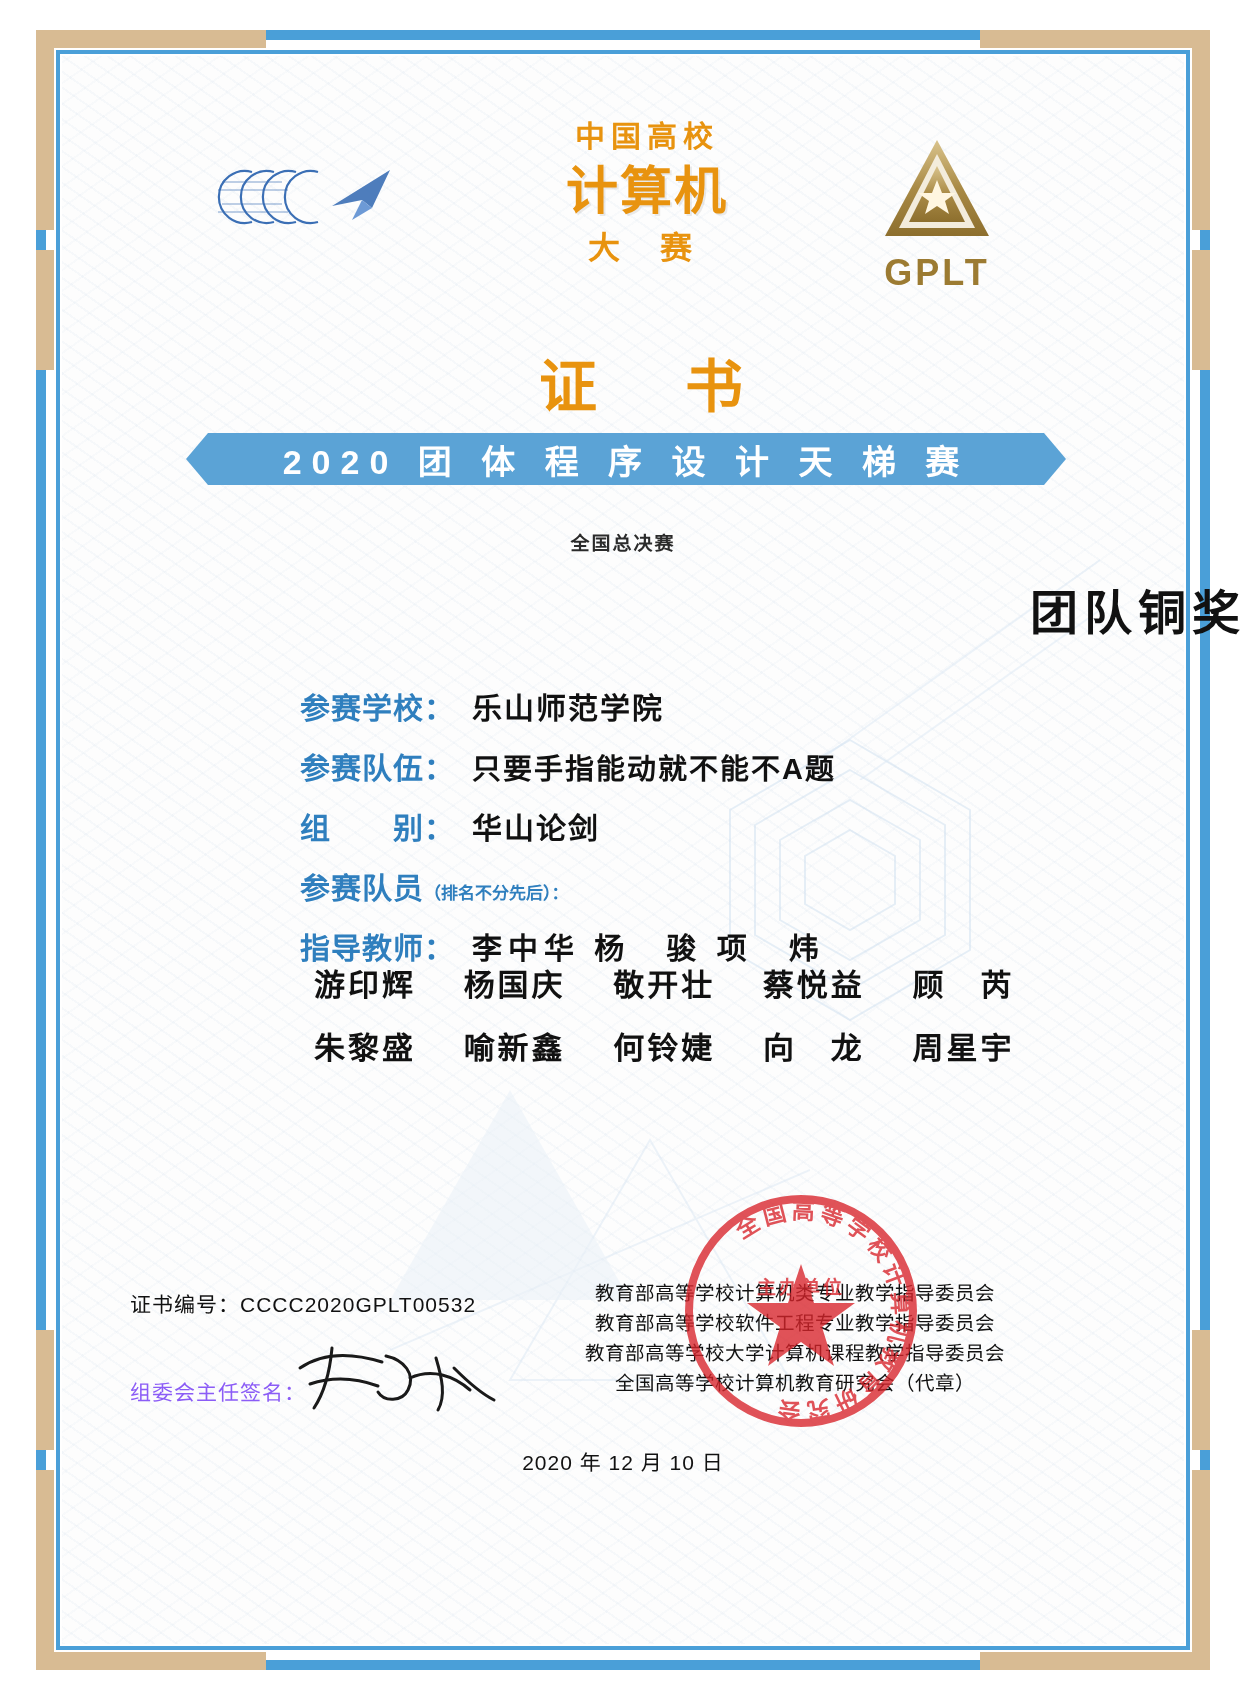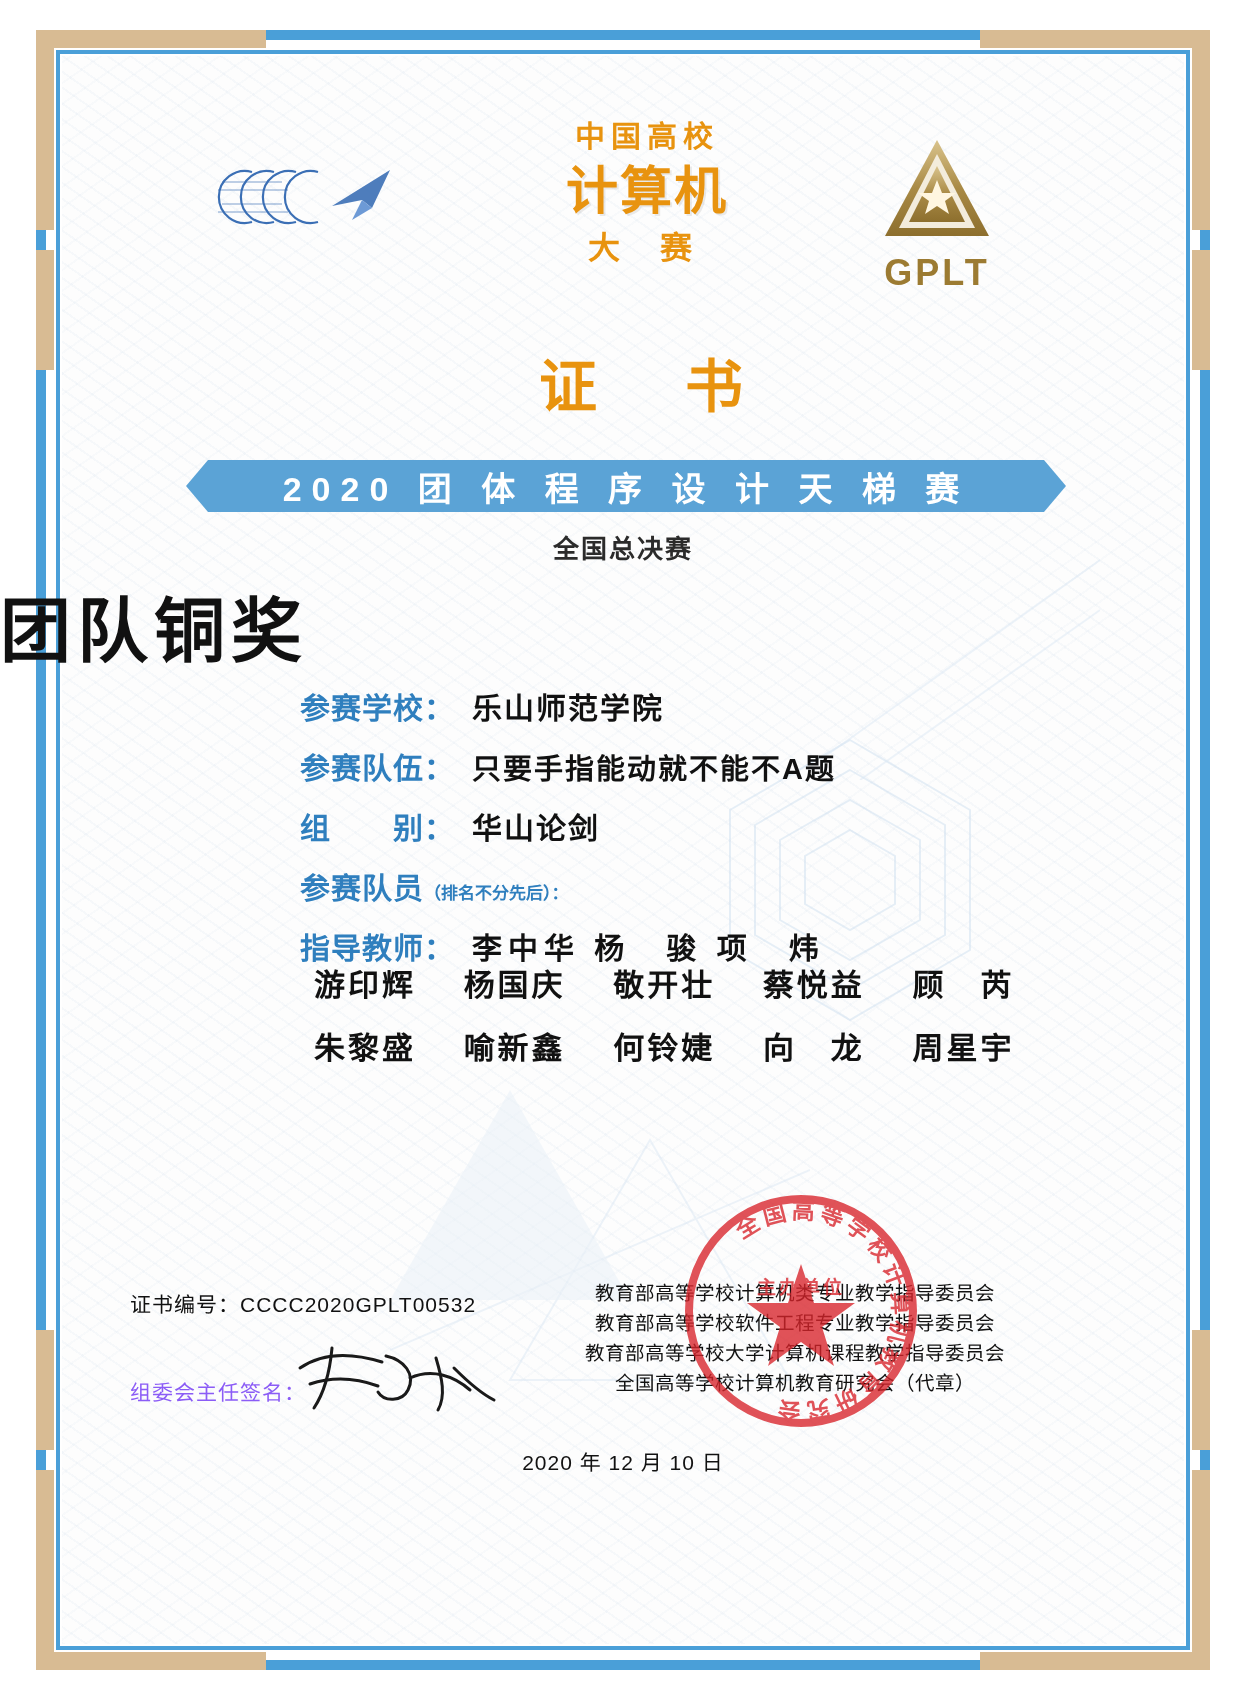--- a/index.html
+++ b/index.html
@@ -59,34 +59,34 @@
   .gplt-text{font-size:36px;font-weight:bold;letter-spacing:3px;color:#9c7b32;margin-top:4px;}
 
   
   .zhengshu{
     position:absolute;left:0;top:340px;width:1246px;text-align:center;
     font-size:58px;font-weight:bold;color:#e8930f;letter-spacing:36px;padding-left:36px;
   }
 
   
   .banner{
-    position:absolute;left:186px;top:460px;width:880px;height:52px;
+    position:absolute;left:186px;top:433px;width:880px;height:52px;
     background:#5ba3d6;color:#fff;font-size:34px;font-weight:bold;
     letter-spacing:10px;display:flex;align-items:center;justify-content:center;
     clip-path:polygon(22px 0,858px 0,880px 26px,858px 52px,22px 52px,0 26px);
     text-align:center;
   }
 
   .subtitle{
     position:absolute;left:0;top:528px;width:1246px;text-align:center;
-    font-size:26px;font-weight:bold;color:#2b2b2b;letter-spacing:2px;
+    font-size:19px;font-weight:bold;color:#2b2b2b;letter-spacing:2px;
   }
   .award{
-    position:absolute;left:0;top:574px;width:1246px;text-align:left;
-    font-size:71px;font-weight:bold;color:#111;letter-spacing:6px;
+    position:absolute;left:0;top:574px;width:1246px;text-align:right;
+    font-size:48px;font-weight:bold;color:#111;letter-spacing:6px;
   }
 
   
   .info{position:absolute;left:300px;top:684px;width:700px;}
   .row{display:flex;align-items:baseline;margin-bottom:16px;}
   .lab{
     width:172px;font-size:30px;font-weight:bold;color:#2f7fbe;
     letter-spacing:1px;flex:none;
   }
   .val{font-size:30px;font-weight:bold;color:#111;letter-spacing:2px;}

